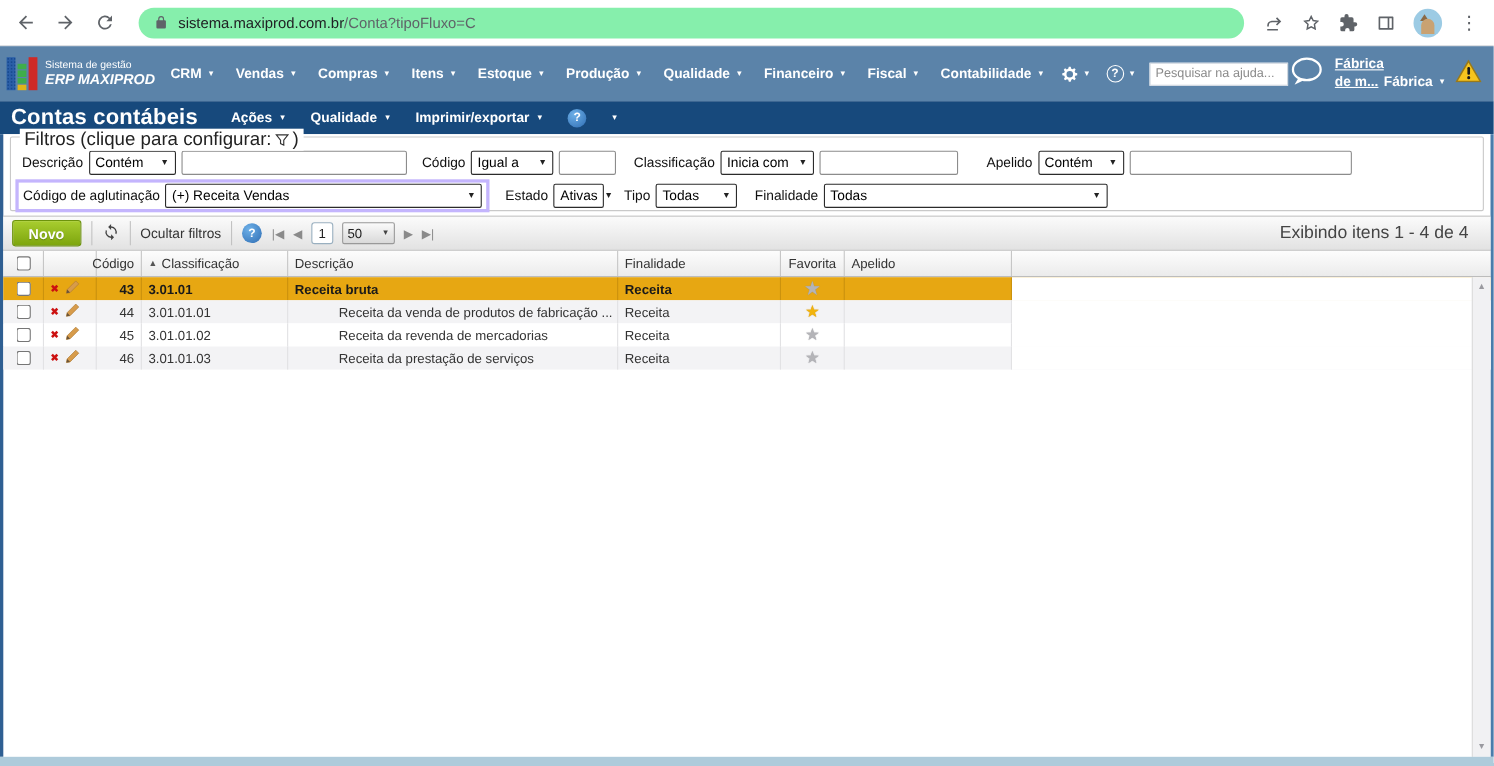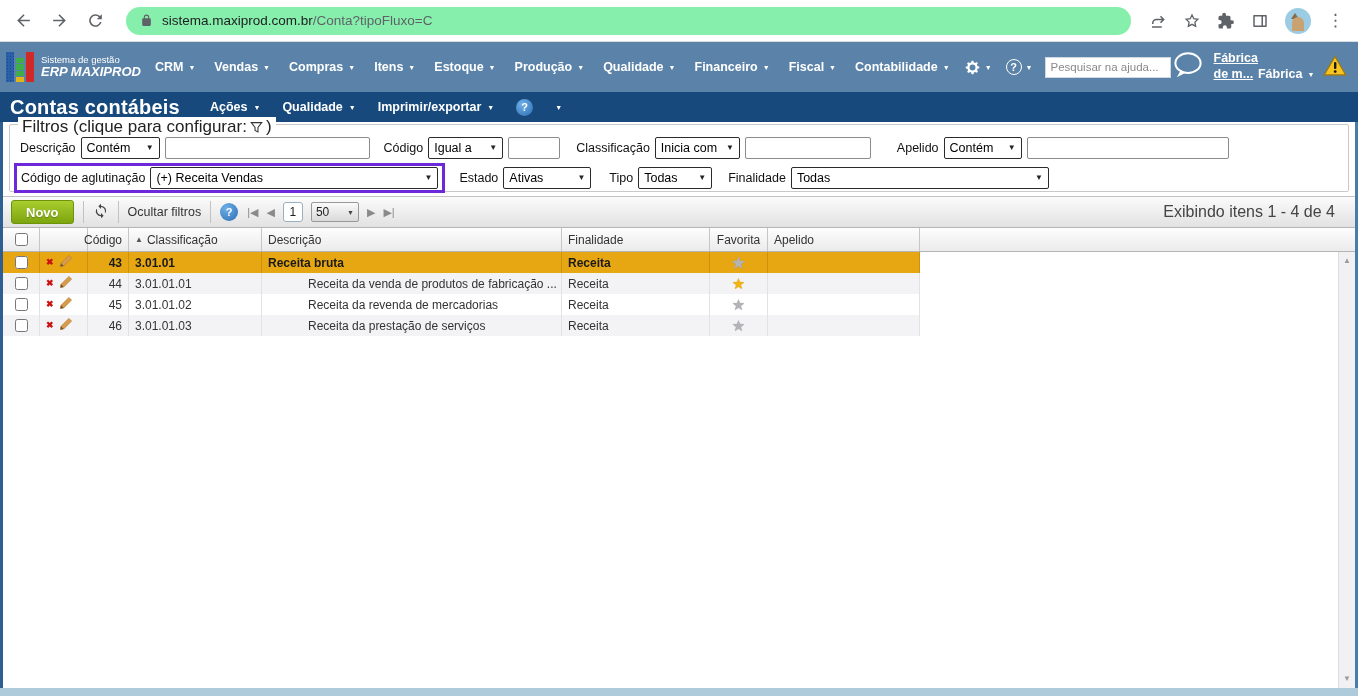--- a/index.html
+++ b/index.html
@@ -77,21 +77,21 @@
   .fieldset { border:1px solid #c9c9c9; border-radius:2px; height:68px; position:relative; padding:12px 8px 0 10px; }
   .legend { position:absolute; top:-8px; left:8px; background:#fff; padding:0 4px; font-size:17px; color:#222;
     display:flex; align-items:center; gap:3px; }
   .legend svg { width:13px; height:13px; }
   .frow { display:flex; align-items:center; margin-bottom:4px; }
   .flabel { margin-right:5px; white-space:nowrap; }
   .sel { display:inline-flex; align-items:center; justify-content:space-between; background:#fff;
     border:1px solid #2b2b2b; border-radius:2px; height:22px; padding:0 5px; font-size:12.5px; color:#000; gap:6px; }
   .sel .caret { color:#222; font-size:8px; }
   .finput { height:22px; border:1px solid #8c8c8c; border-radius:2px; font-size:12.5px; padding:0 4px; }
-  .annotation-box { display:inline-flex; align-items:center; border:3px solid #6d28d9; padding:1px 4px; margin-left:-6px; }
+  .annotation-box { display:inline-flex; align-items:center; border:3px solid #c4b5fd; padding:1px 4px; margin-left:-6px; }
 
   
   .toolbar { height:32px; background:linear-gradient(#fbfbfb,#e2e2e2); border-top:1px solid #c2c2c2;
     border-bottom:1px solid #b5b5b5; display:flex; align-items:center; padding:0 8px; gap:9px; font-size:12.5px; color:#333; }
   .btn-novo { height:24px; padding:0 14px; background:linear-gradient(#a8cd2f,#7da50e); border:1px solid #6d930c;
     border-radius:3px; color:#fff; font-weight:bold; font-size:13px; display:flex; align-items:center;
     text-shadow:0 1px 1px rgba(0,0,0,.25); }
   .vsep { width:1px; height:22px; background:#c2c2c2; }
   .tool-ic svg { width:16px; height:16px; fill:#444; }
   .pager { display:flex; align-items:center; gap:8px; color:#8a8a8a; font-size:11px; }
@@ -353,21 +353,21 @@
         </div>
         <div class="frow">
           <span class="annotation-box">
             <span class="flabel">Código de aglutinação</span>
             <span class="sel" style="width:288px">
                 <span>(+) Receita Vendas</span>
                 <span class="caret">▼</span>
               </span>
           </span>
           <span class="flabel" style="margin-left:14px">Estado</span>
-          <span class="sel" style="width:88px">
+          <span class="sel" style="width:46px">
               <span>Ativas</span>
               <span class="caret">▼</span>
             </span>
           <span class="flabel" style="margin-left:18px">Tipo</span>
           <span class="sel" style="width:74px">
               <span>Todas</span>
               <span class="caret">▼</span>
             </span>
           <span class="flabel" style="margin-left:16px">Finalidade</span>
           <span class="sel" style="width:258px">

